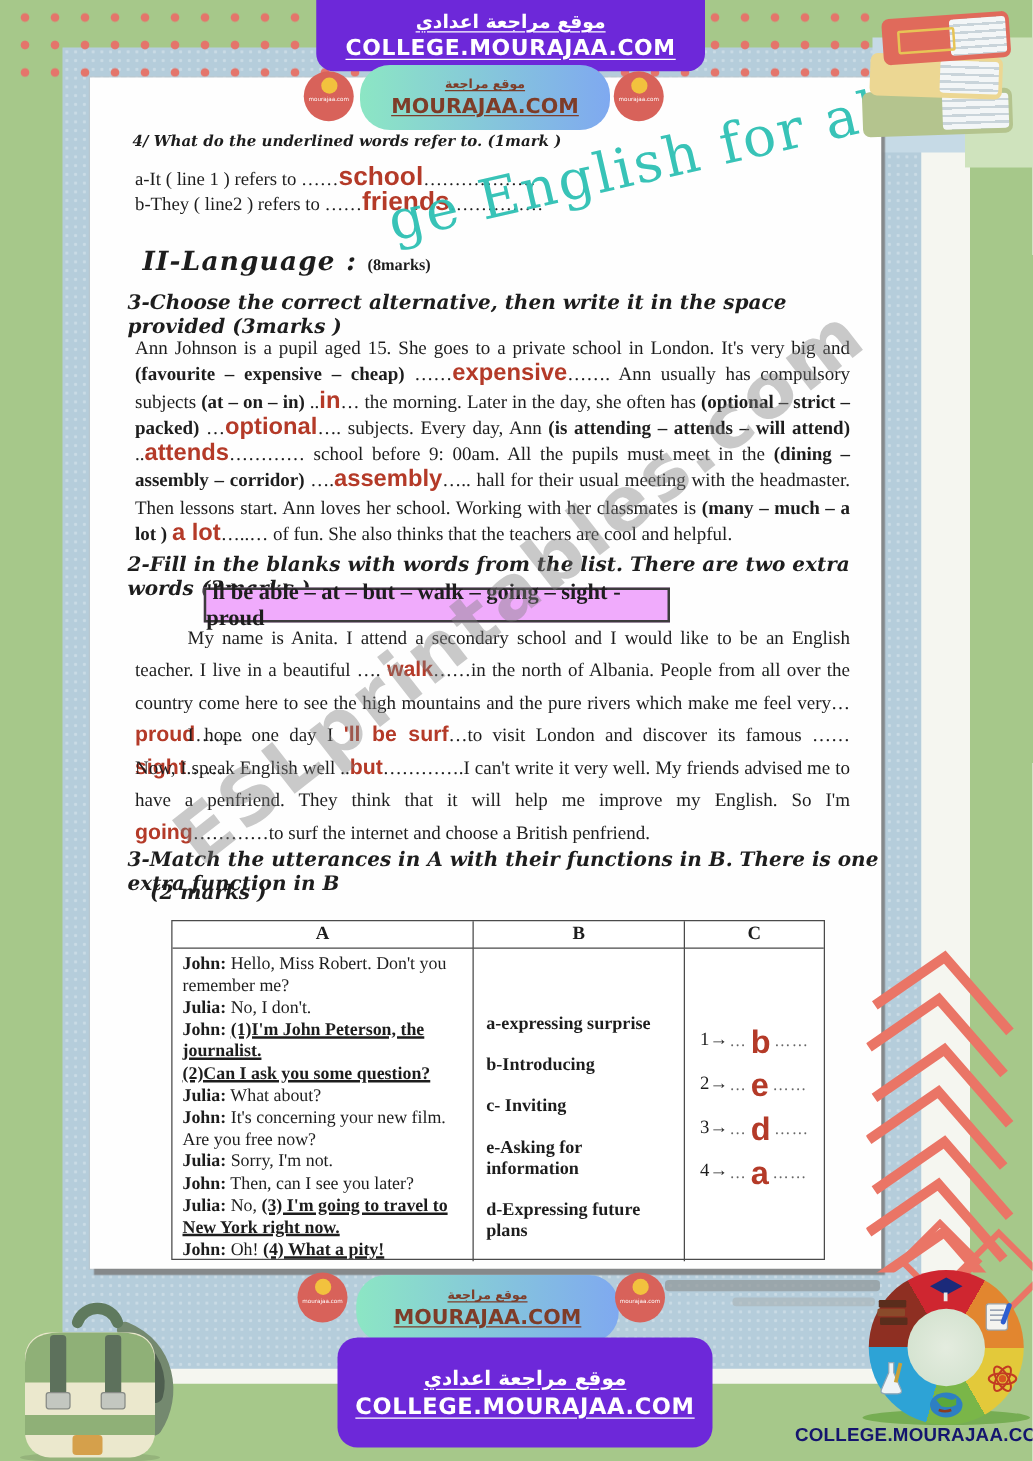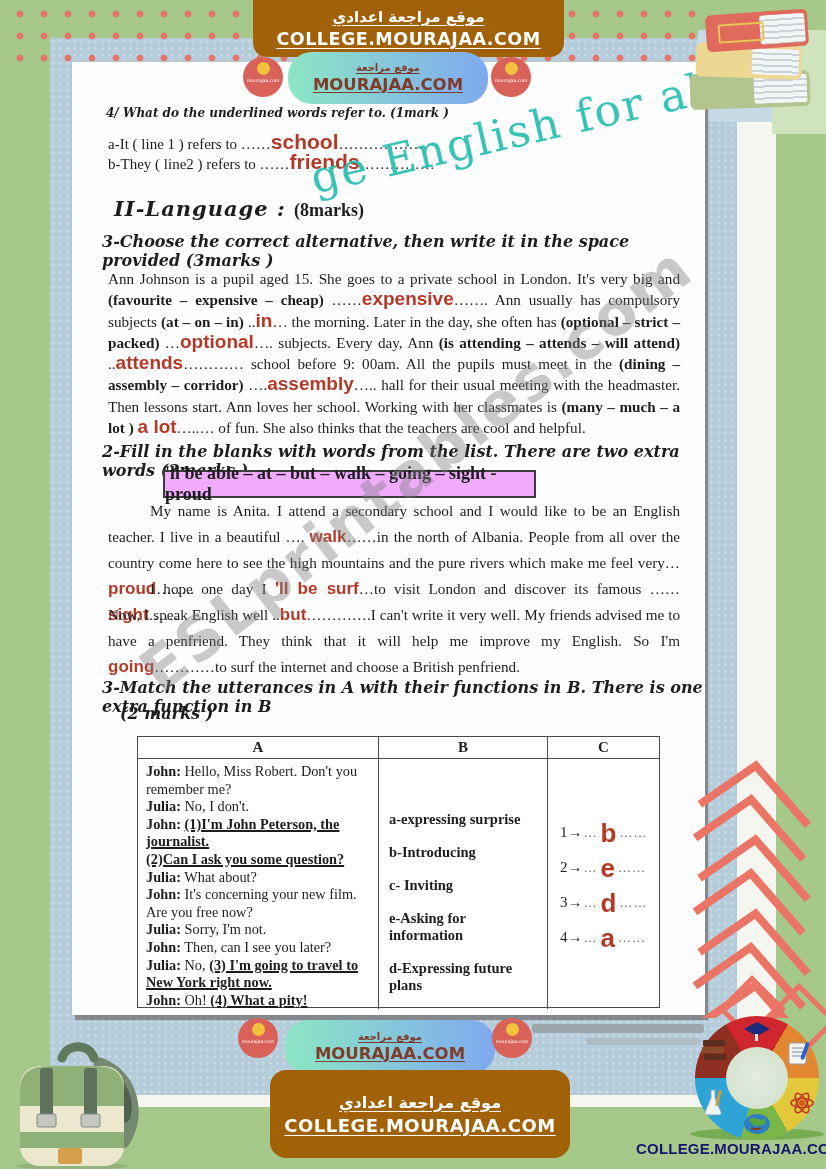--- a/index.html
+++ b/index.html
@@ -21,21 +21,21 @@
           font-family:"DejaVu Sans",sans-serif;font-weight:bold;font-size:60px;letter-spacing:3px;
           color:rgba(128,128,128,.42);z-index:5;pointer-events:none;white-space:nowrap;}
   .wm-teal{position:absolute;left:306px;top:106px;transform:rotate(-13deg);font-family:"DejaVu Serif",serif;
           font-size:44px;color:#2ec0b4;z-index:5;letter-spacing:2px;pointer-events:none;white-space:nowrap;opacity:.95;}
   
   .cursive{font-family:"DejaVu Serif",serif;font-style:italic;font-weight:bold;}
   .q4-title{left:34px;top:44px;font-size:12px;}
   .refline{left:36px;font-size:15px;}
   .refline .seg-r{font-size:21px;}
   .lang-head{left:42px;top:134px;font-size:21px;letter-spacing:1px;}
-  .lang-marks{font-size:18px;font-style:normal;font-family:"Liberation Serif",serif;letter-spacing:0;margin-top:16px;}
+  .lang-marks{font-size:13px;font-style:normal;font-family:"Liberation Serif",serif;letter-spacing:0;margin-top:16px;}
   .ex-title{left:30px;font-size:16px;}
   .para{left:36px;width:572px;text-align:justify;font-size:15.2px;line-height:21.3px;}
   .para2{left:36px;width:572px;text-align:justify;font-size:15.2px;line-height:26px;}
   .indent{text-indent:42px;}
   .seg-n{font-weight:normal;}
   .seg-b{font-weight:bold;}
   .seg-u{font-weight:bold;text-decoration:underline;text-decoration-thickness:1.5px;}
   .seg-r{font-family:"Liberation Sans",sans-serif;font-weight:bold;color:#b43a28;font-size:19px;line-height:1;}
   .para2 .seg-r{font-size:17px;}
   .wordbox{left:91px;top:408px;width:369px;height:24px;border:2px solid #3c3c3c;display:flex;align-items:center;justify-content:center;
@@ -49,21 +49,21 @@
   .bcell{border-right:1.4px solid #4a4a4a;}
   .cellA{border-right:1.4px solid #4a4a4a;padding:4px 8px 0 8px;font-size:14.3px;line-height:17.6px;}
   .cellB{border-right:1.4px solid #4a4a4a;padding:52px 6px 0 10px;display:flex;flex-direction:column;gap:16px;
          font-weight:bold;font-size:14.5px;}
   .cellC{padding:56px 4px 0 12px;}
   .match-row{height:35px;display:flex;align-items:center;}
   .match-num{font-size:15px;}
   .match-dots{color:#666;font-size:13px;letter-spacing:1px;margin:0 1px;}
   .match-ans{font-family:"Liberation Sans",sans-serif;font-weight:bold;font-size:26px;color:#b43a28;margin:0 2px;line-height:20px;}
   
-  .banner-green{position:absolute;background:#a16207;z-index:8;display:flex;flex-direction:column;align-items:center;justify-content:center;gap:3px;}
+  .banner-green{position:absolute;background:#6d28d9;z-index:8;display:flex;flex-direction:column;align-items:center;justify-content:center;gap:3px;}
   .bg-top{left:253px;top:0;width:311px;height:57px;border-radius:0 0 14px 14px;}
   .bg-bottom{left:270px;top:1070px;width:300px;height:88px;border-radius:16px;}
   .banner-green .ar{color:#fff;font-family:"DejaVu Sans",sans-serif;font-weight:bold;font-size:15px;
         text-decoration:underline;text-underline-offset:3px;}
   .banner-green .url{color:#fff;font-family:"DejaVu Sans",sans-serif;font-weight:bold;font-size:17.5px;letter-spacing:.5px;
         text-decoration:underline;text-underline-offset:3px;}
   .bg-bottom .ar{font-size:16px;}
   .bg-bottom .url{font-size:18px;}
   .banner-teal{position:absolute;background:linear-gradient(90deg,#8ce6c4,#7fa9f0);z-index:8;border-radius:24px;
         display:flex;flex-direction:column;align-items:center;justify-content:center;gap:2px;}

